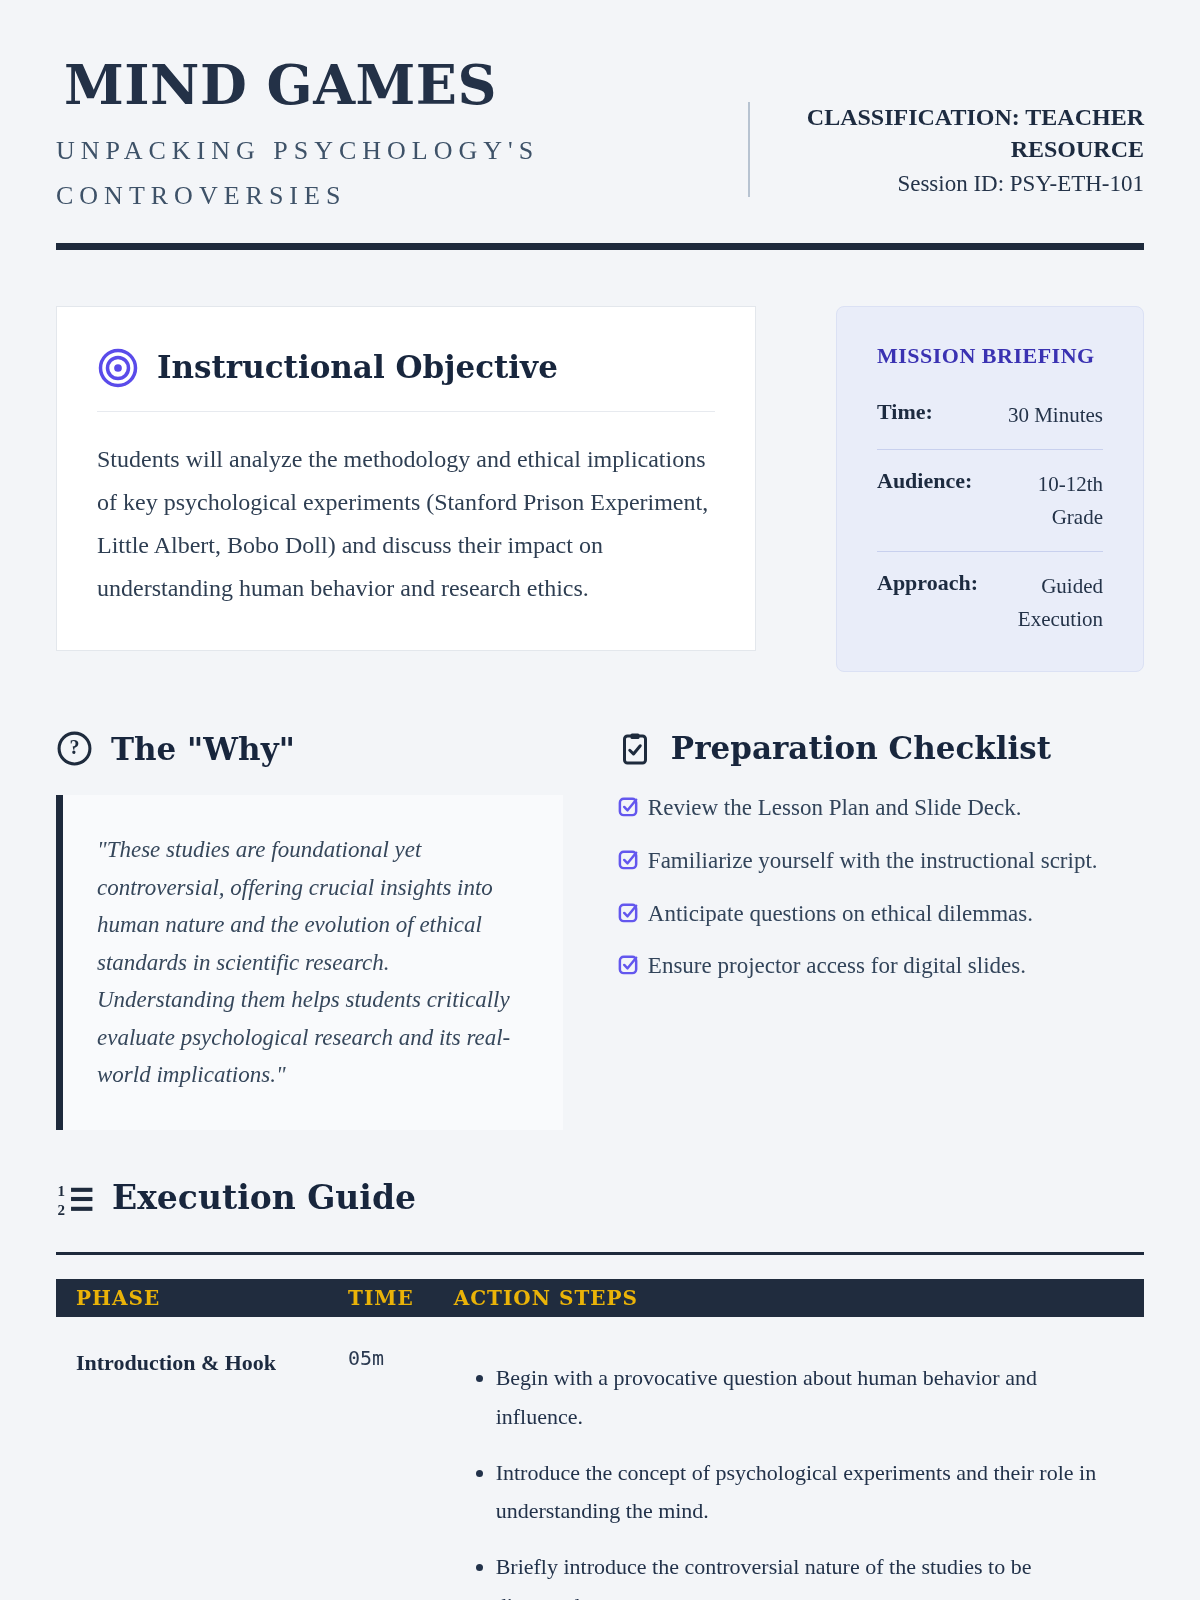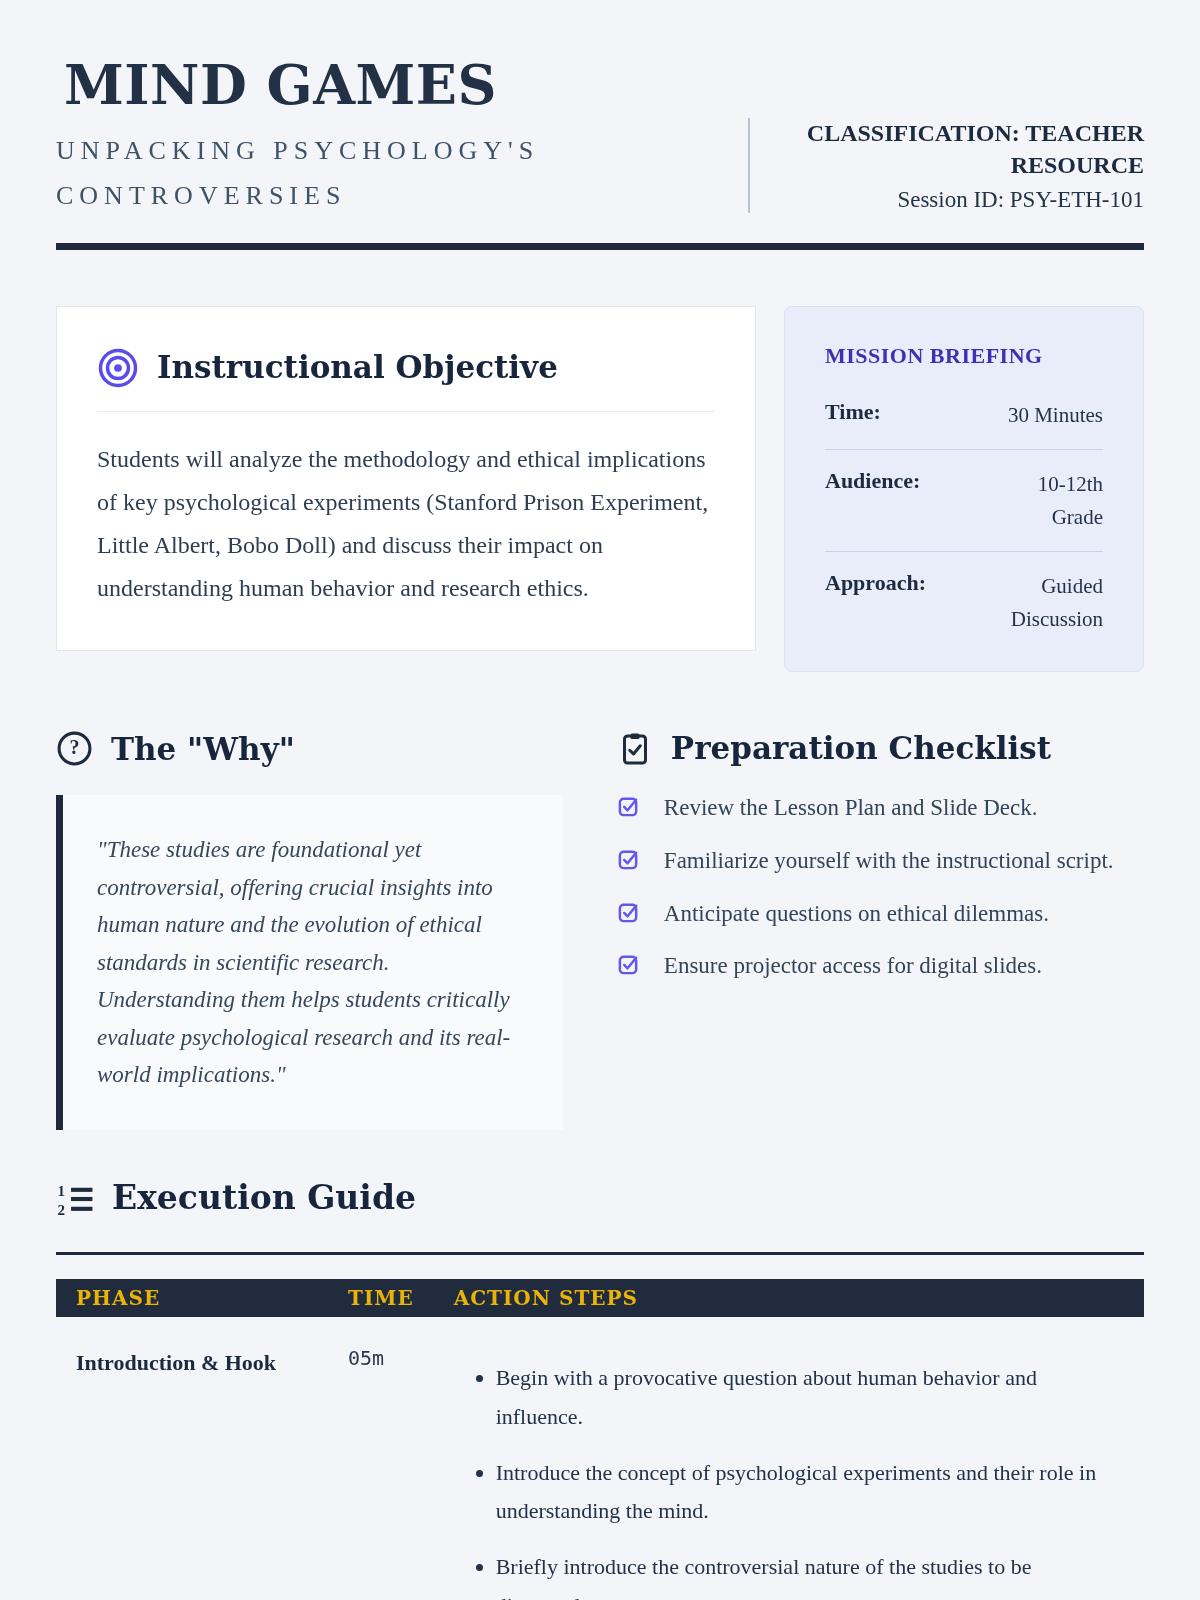--- a/index.html
+++ b/index.html
@@ -16,29 +16,29 @@
   header { display:flex; justify-content:space-between; align-items:flex-end; }
   .title {
     margin:8px; font-family:"DejaVu Serif", serif; font-weight:bold;
     font-size:54px; line-height:1.02; color:#233147; letter-spacing:0.5px;
   }
   .subtitle {
     margin-top:16px; font-size:26px; letter-spacing:6px;
     line-height:1.72; color:#3e5268; max-width:530px;
   }
   .header-right {
-    border-left:2px solid #b7c3d1; padding-left:26px; margin-bottom:6px;
+    border-left:2px solid #b7c3d1; padding-left:26px; margin-bottom:22px;
     width:396px; text-align:right;
   }
   .classification { font-weight:bold; font-size:24px; line-height:1.32; color:#1d2b40; }
   .session { font-size:23px; margin-top:5px; color:#243349; }
   .rule-thick { margin-top:24px; height:7px; background:#1e2a3c; }
 
   
-  .top-grid { display:grid; grid-template-columns:700px 1fr; gap:28px; margin-top:56px; align-items:start; }
+  .top-grid { display:grid; grid-template-columns:700px 1fr; gap:80px; margin-top:56px; align-items:start; }
   .card { background:#ffffff; border:1px solid #e3e7ec; padding:40px; }
   .card-head, .sec-head { display:flex; align-items:center; gap:18px; }
   .card-head { border-bottom:1px solid #e7eaef; padding-bottom:22px; }
   .card-head h2, .sec-head h2 {
     margin:0; font-family:"DejaVu Serif", serif; font-size:31px; color:#18263d; line-height:1.1;
   }
   .objective-body { margin:26px 0 0 0; font-size:24px; line-height:1.8; color:#2e3e52; }
 
   .mission-card { background:#e9edf9; border:1px solid #dbe1f4; border-radius:8px; padding:36px 40px 30px 40px; }
   .mission-title { margin:0 0 12px 0; font-family:Liberation Serif, serif; font-size:22px; letter-spacing:0.5px; color:#3a32b2; font-weight:bold; }
@@ -47,21 +47,21 @@
   .mission-label { font-weight:bold; font-size:22px; color:#1d2b40; }
   .mission-value { width:112px; text-align:right; font-size:21px; line-height:1.55; color:#243349; }
 
   
   .two-col { display:grid; grid-template-columns:1fr 1.04fr; gap:54px; margin-top:58px; align-items:start; }
   blockquote {
     margin:28px 0 0 0; background:#f9fafc; border-left:7px solid #1e2a3c;
     padding:36px 34px; font-style:italic; font-size:23px; line-height:1.63; color:#36475b;
   }
   .check-list { list-style:none; margin:24px 0 0 0; padding:0; }
-  .check-list li { display:flex; gap:24px; align-items:flex-start; font-size:23px; line-height:1.55; color:#32445a; margin-bottom:17px; }
+  .check-list li { display:flex; gap:8px; align-items:flex-start; font-size:23px; line-height:1.55; color:#32445a; margin-bottom:17px; }
   .cb { flex:0 0 auto; margin-top:5px; }
 
   
   .exec { margin-top:50px; }
   .exec .sec-head h2 { font-size:33px; }
   .rule-thin { margin-top:34px; height:3px; background:#1e2a3c; }
   table { width:100%; border-collapse:collapse; margin-top:24px; }
   thead tr { background:#202c3e; }
   th {
     font-family:"DejaVu Serif", serif; font-size:20px; font-weight:bold; letter-spacing:1px;
@@ -113,21 +113,21 @@
       <div class="mission-row">
         <span class="mission-label">Time:</span>
         <span class="mission-value">30 Minutes</span>
       </div>
       <div class="mission-row">
         <span class="mission-label">Audience:</span>
         <span class="mission-value">10-12th Grade</span>
       </div>
       <div class="mission-row">
         <span class="mission-label">Approach:</span>
-        <span class="mission-value">Guided Discussion</span>
+        <span class="mission-value">Guided Execution</span>
       </div>
     </aside>
   </section>
 
   <section class="two-col">
     <div>
       <div class="sec-head">
         <span>
           <svg width="37" height="37" viewBox="0 0 24 24" fill="none">
             <circle cx="12" cy="12" r="10" stroke="#1e2b3d" stroke-width="2"></circle>

